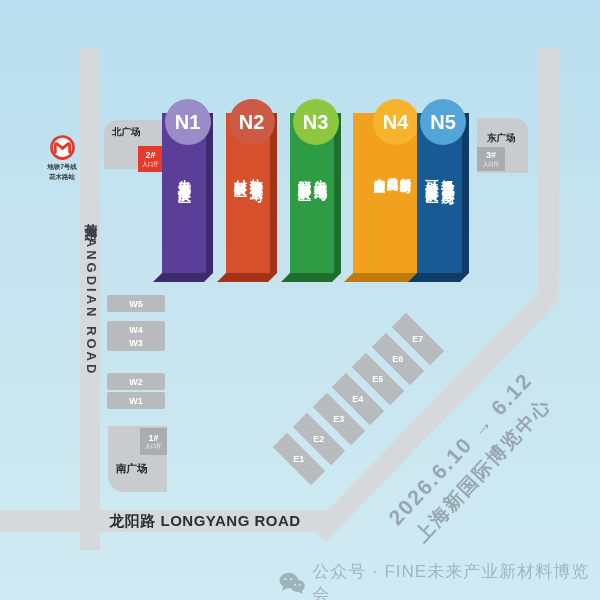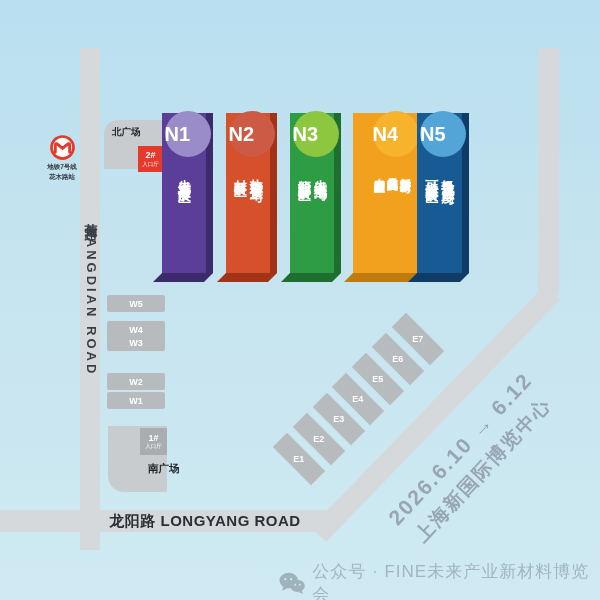--- a/index.html
+++ b/index.html
@@ -32,22 +32,22 @@
   
   .metro{position:absolute;left:36px;top:134px;width:52px;text-align:center;}
   .metro svg{display:block;margin:0 auto;}
   .metro-text{margin-top:2px;font-size:6.5px;font-weight:bold;color:#343a3f;line-height:8px;}
 
   
   .nhall{position:absolute;top:99px;width:51px;height:183px;}
   .nhall-body{position:absolute;top:14px;left:0;right:0;height:160px;}
   .nhall-side{position:absolute;top:0;right:0;bottom:0;width:7px;}
   .nhall-foot{position:absolute;top:174px;left:0;width:100%;height:9px;transform:skewX(-45deg);transform-origin:top;}
-  .nhall-circle{position:absolute;top:12px;left:50%;transform:translateX(-50%);width:46px;height:46px;border-radius:50%;
-                display:flex;align-items:center;color:#fff;font-weight:bold;font-size:20px;}
+  .nhall-circle{position:absolute;top:0;left:50%;transform:translateX(-50%);width:46px;height:46px;border-radius:50%;
+                display:flex;align-items:center;justify-content:center;color:#fff;font-weight:bold;font-size:20px;}
   .nhall-textwrap{position:absolute;top:56px;left:0;right:7px;bottom:6px;display:flex;justify-content:center;}
   .nhall-text{writing-mode:vertical-rl;white-space:pre-line;color:#fff;font-weight:bold;
               font-size:13px;line-height:16px;letter-spacing:2px;}
   .nhall-text.small{font-size:11px;line-height:13px;letter-spacing:.5px;}
 
   
   .wbar{position:absolute;left:107px;width:58px;height:17px;background:#b7bbbe;border-radius:2px;
         display:flex;align-items:center;justify-content:center;color:#fff;font-size:9px;font-weight:bold;}
 
   
@@ -88,26 +88,33 @@
     <div class="metro-text">花木路站</div>
   </div>
 
   <div class="plaza plaza-north">
     <span class="plaza-label" style="top:6px;left:8px;font-family:Liberation Mono, monospace;">北广场</span>
     <div class="entr" style="right: 4px; bottom: -3px; width: 25px; height: 26px; background-color: rgb(229, 57, 43);">
       <span class="no">2#</span>
       <span class="lbl">入口厅</span>
     </div>
   </div>
+  <div class="plaza plaza-east">
+    <span class="plaza-label" style="top:14px;left:10px;">东广场</span>
+    <div class="entr" style="left: 0px; bottom: 2px; width: 28px; height: 24px; background-color: rgb(169, 173, 176);">
+      <span class="no">3#</span>
+      <span class="lbl">入口厅</span>
+    </div>
+  </div>
   <div class="plaza plaza-south">
     <div class="entr" style="right: 0px; top: 2px; width: 27px; height: 27px; background-color: rgb(169, 173, 176);">
       <span class="no">1#</span>
       <span class="lbl">入口厅</span>
     </div>
-    <span class="plaza-label" style="bottom:16px;left:8px;font-size:10.5px;margin-left:32px;">南广场</span>
+    <span class="plaza-label" style="bottom:16px;left:8px;font-size:10.5px;">南广场</span>
   </div>
 
   <div class="wbar" style="top:295px;">
       <span>W5</span>
     </div>
   <div class="wbar" style="top:321px;">
       <span>W4</span>
     </div>
   <div class="wbar" style="top:334px;">
       <span>W3</span>

